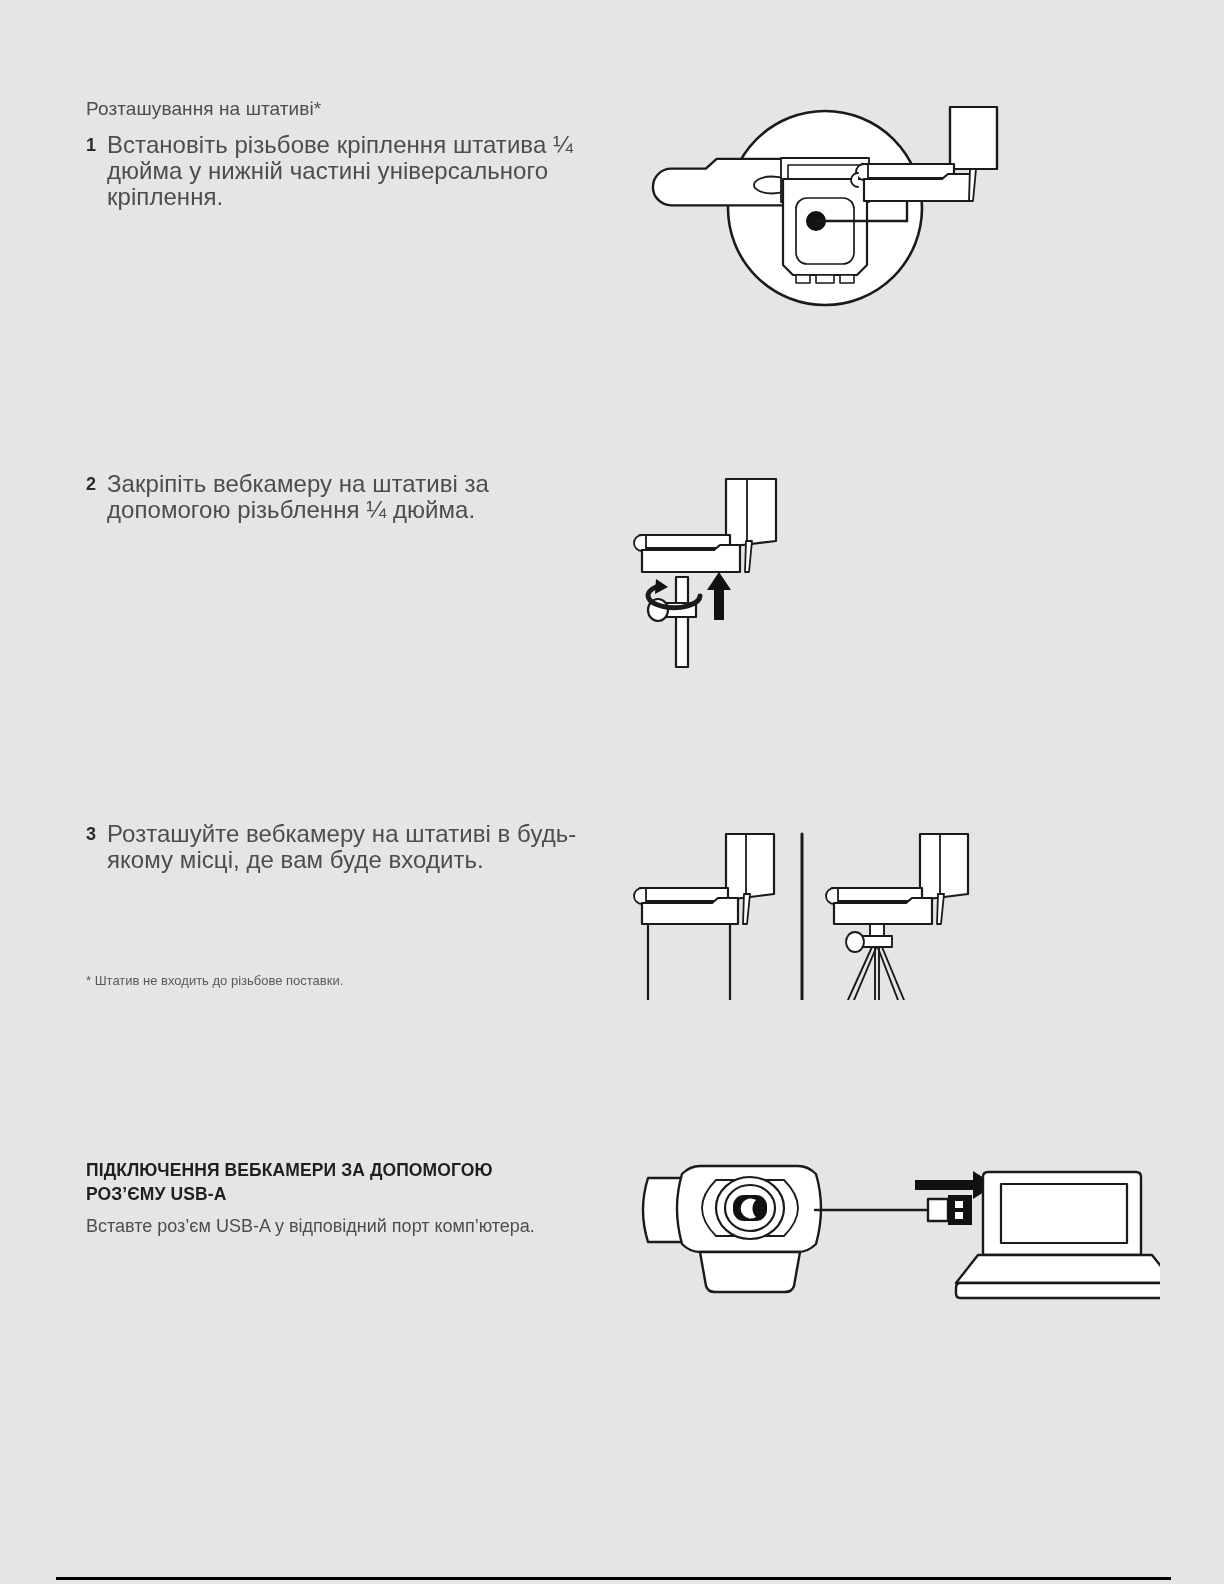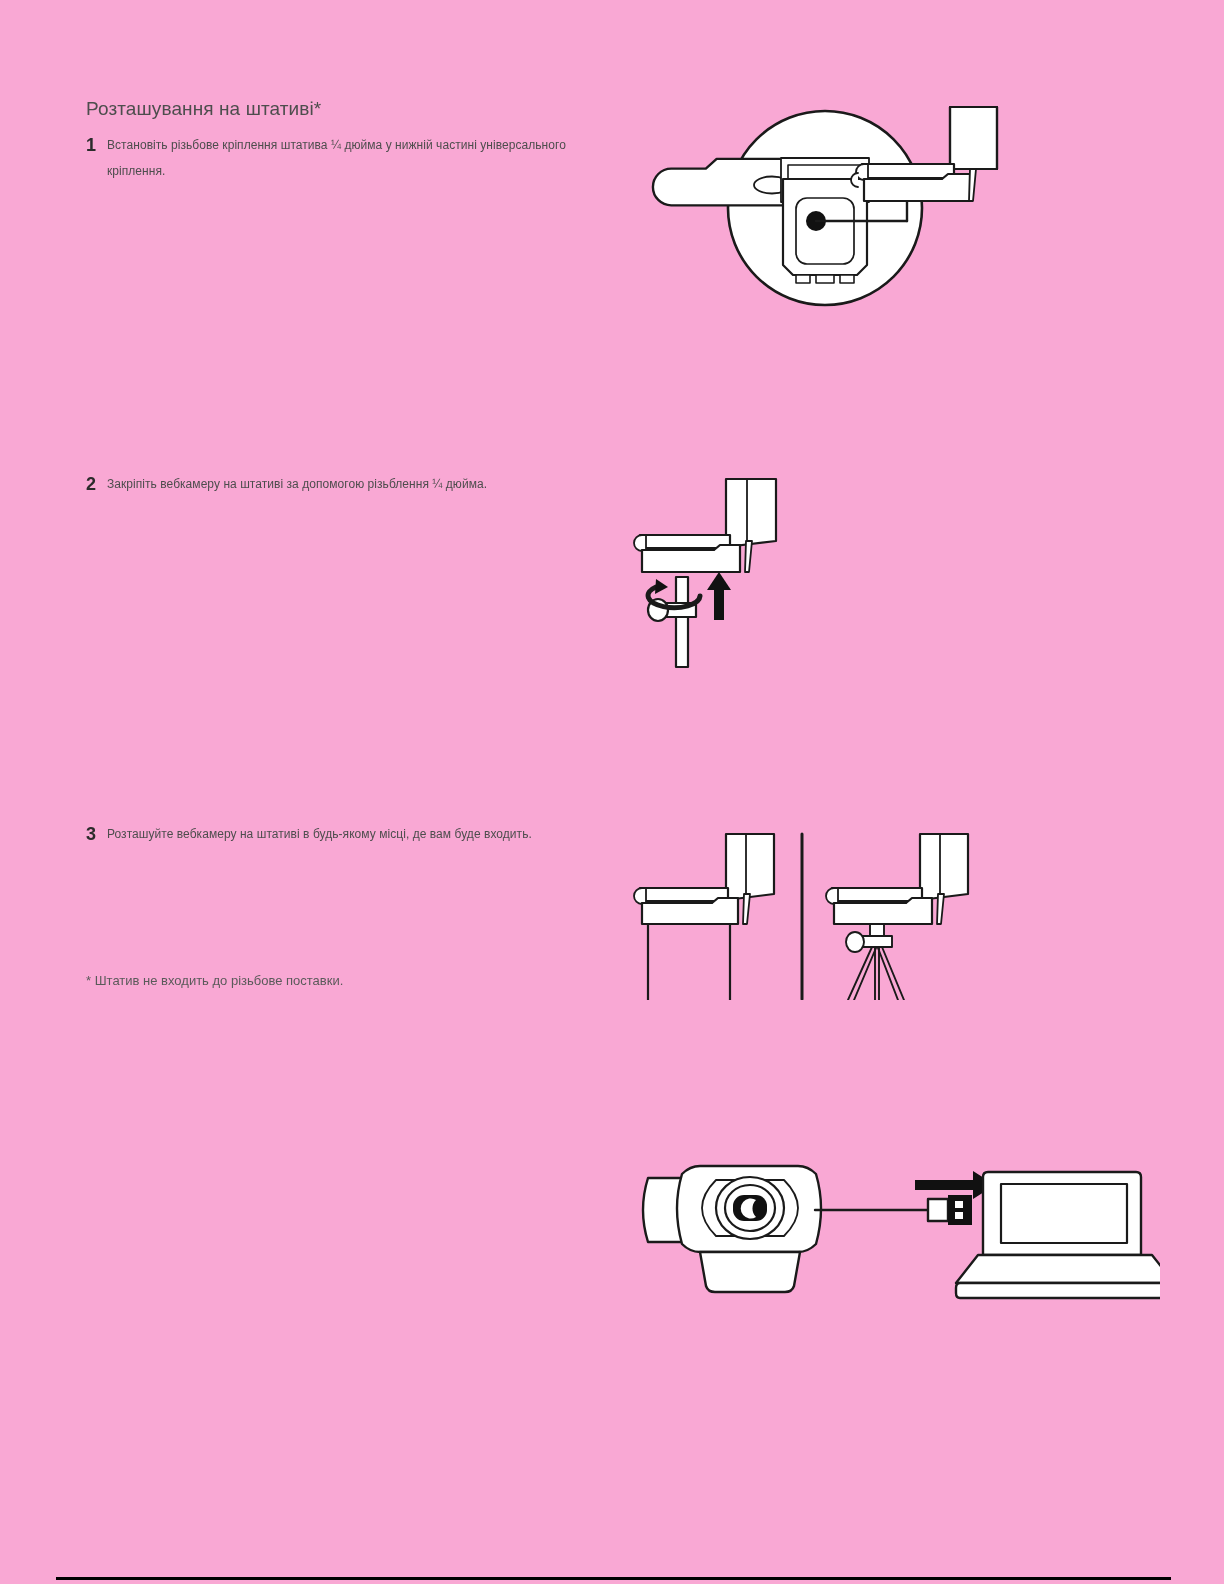--- a/index.html
+++ b/index.html
@@ -11,21 +11,21 @@
     width: 1224px;
     height: 1584px;
     position: relative;
     font-family: "Liberation Sans", sans-serif;
     color: #4d4d4d;
     overflow: hidden;
   }
   .page {
     position: absolute;
     inset: 0;
-    background: #f9a8d4;
+    background: #e5e5e5;
     padding-left: 28px;
   }
 
   
   .txt-col { position: absolute; left: 86px; width: 520px; }
 
   .section-title {
     font-size: 19px;
     line-height: 26px;
     color: #4d4d4d;
@@ -42,21 +42,21 @@
   }
   .step-num {
     width: 21px;
     flex: 0 0 21px;
     font-size: 18px;
     line-height: 26px;
     font-weight: 700;
     color: #2b2b2b;
   }
   .step-text {
-    font-size: 12px;
+    font-size: 24px;
     line-height: 26px;
     color: #4d4d4d;
     letter-spacing: 0.05px;
   }
 
   .footnote {
     position: absolute;
     left: 86px;
     font-size: 13px;
     line-height: 18px;
@@ -233,21 +233,23 @@
       <ellipse cx="235" cy="124" rx="9" ry="10" fill="#fff" stroke-width="1.9"></ellipse>
 
       <path d="M255 129 v53 M259 129 v53" stroke-width="1.9"></path>
       <path d="M252 129 L228 182 M256 130 L234 182" stroke-width="1.9"></path>
       <path d="M262 129 L284 182 M258 130 L278 182" stroke-width="1.9"></path>
     </svg>
   </div>
 
   <div class="footnote" style="top:972px;">* Штатив не входить до різьбове поставки.</div>
 
-
+  <div class="usb-heading" style="top:1158px;">ПІДКЛЮЧЕННЯ ВЕБКАМЕРИ ЗА ДОПОМОГОЮ РОЗ’ЄМУ USB-A</div>
+
+  <div class="usb-body" style="top:1213px;">Вставте роз’єм USB-A у відповідний порт комп’ютера.</div>
 
   <div class="fig" style="left:610px; top:1140px;">
     <svg width="550" height="160" viewBox="0 0 550 160" fill="none" stroke="#1a1a1a" stroke-width="2.4" stroke-linejoin="round" stroke-linecap="round">
 
       <path d="M38 38 q-10 32 0 64 h34 v-64 z" fill="#fff"></path>
 
       <path d="M205 38 q10 32 0 64 h-34 v-64 z" fill="#fff"></path>
 
       <path d="M72 34 q8 -8 18 -8 h98 q10 0 18 8 q10 34 0 70 q-8 8 -18 8 h-98 q-10 0 -18 -8 q-10 -36 0 -70 z" fill="#fff"></path>
 

